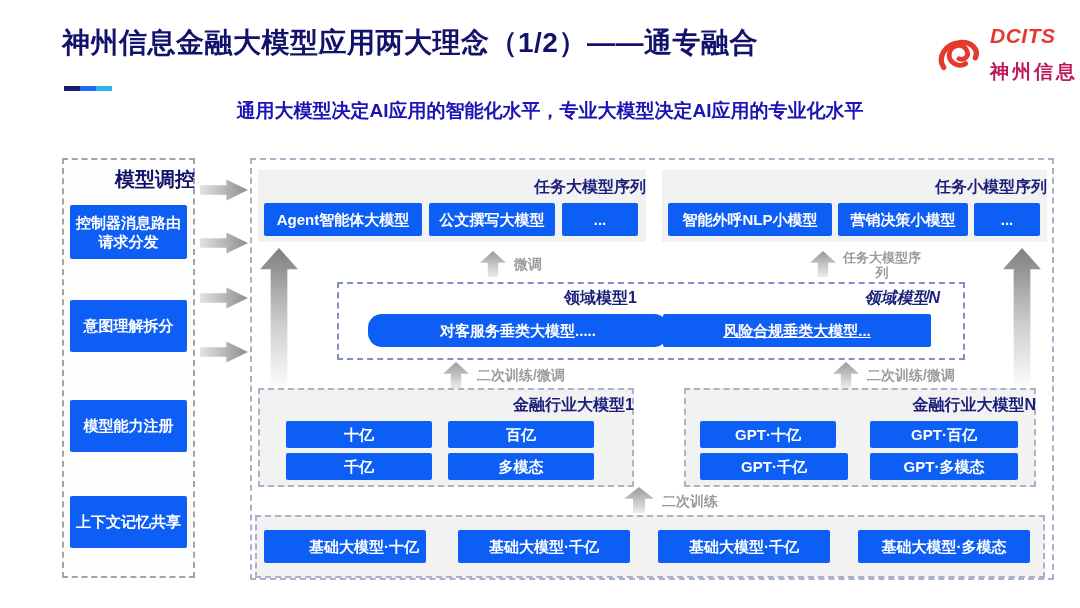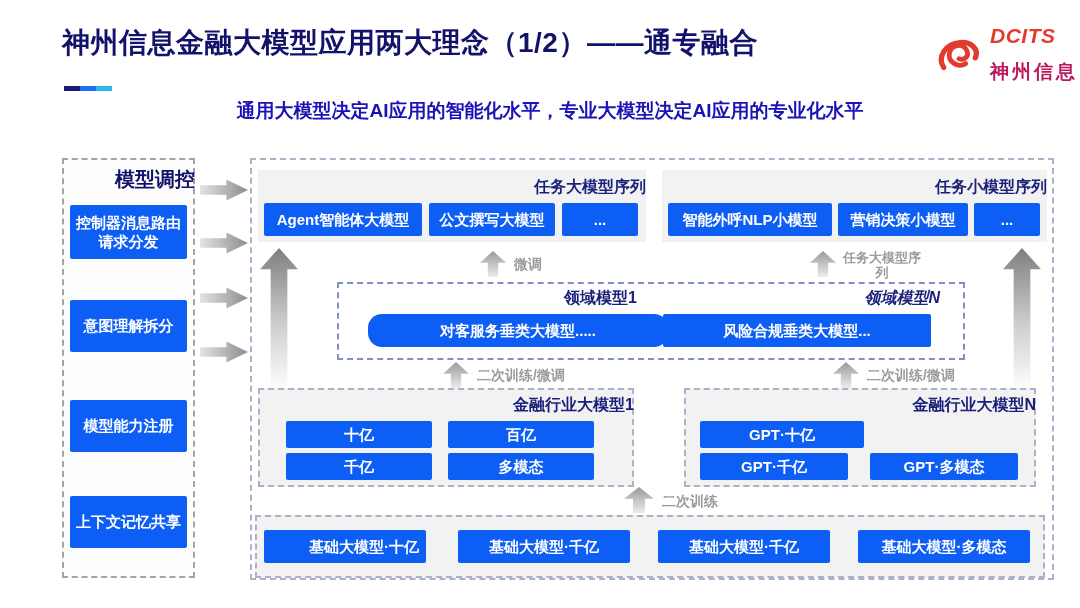--- a/index.html
+++ b/index.html
@@ -85,37 +85,38 @@
   <div class="arrow-up-tall" style="left:1003px;top:248px;"></div>
   <div class="arrow-up-sm" style="left:480px;top:251px;"></div>
   <div class="graylabel" style="left:514px;top:256px;">微调</div>
   <div class="arrow-up-sm" style="left:810px;top:251px;"></div>
   <div class="graylabel" style="left:841px;top:251px;width:82px;text-align:center;font-size:13px;">任务大模型序列</div>
 
   <div class="dash" style="left:337px;top:282px;width:628px;height:78px;border-color:#8090C5;"></div>
   <div class="group-header" style="left:337px;top:288px;width:300px;">领域模型1</div>
   <div class="group-header" style="left:640px;top:288px;width:300px;font-style:italic;">领域模型N</div>
   <div class="bluebox" style="left:368px;top:314px;width:300px;height:33px;border-radius:14px;">对客服务垂类大模型.....</div>
-  <div class="bluebox" style="left:663px;top:314px;width:268px;height:33px;">风险合规垂类大模型...</div>
+  <div class="bluebox" style="left:663px;top:314px;width:268px;height:33px;text-decoration:underline;">风险合规垂类大模型...</div>
 
   <div class="arrow-up-sm" style="left:443px;top:362px;"></div>
   <div class="graylabel" style="left:477px;top:367px;">二次训练/微调</div>
   <div class="arrow-up-sm" style="left:833px;top:362px;"></div>
   <div class="graylabel" style="left:867px;top:367px;">二次训练/微调</div>
 
   <div class="group-dash" style="left:258px;top:388px;width:376px;height:99px;"></div>
   <div class="group-header" style="left:258px;top:395px;width:376px;">金融行业大模型1</div>
   <div class="bluebox" style="left:286px;top:421px;width:146px;height:27px;">十亿</div>
   <div class="bluebox" style="left:448px;top:421px;width:146px;height:27px;">百亿</div>
   <div class="bluebox" style="left:286px;top:453px;width:146px;height:27px;">千亿</div>
   <div class="bluebox" style="left:448px;top:453px;width:146px;height:27px;">多模态</div>
 
   <div class="group-dash" style="left:684px;top:388px;width:352px;height:99px;"></div>
   <div class="group-header" style="left:684px;top:395px;width:352px;">金融行业大模型N</div>
-  <div class="bluebox" style="left:700px;top:421px;width:164px;height:27px;">GPT·十亿</div>
+  <div class="bluebox" style="left:700px;top:421px;width:136px;height:27px;">GPT·十亿</div>
+  <div class="bluebox" style="left:870px;top:421px;width:148px;height:27px;">GPT·百亿</div>
   <div class="bluebox" style="left:700px;top:453px;width:148px;height:27px;">GPT·千亿</div>
   <div class="bluebox" style="left:870px;top:453px;width:148px;height:27px;">GPT·多模态</div>
 
   <div class="arrow-up-sm" style="left:624px;top:487px;width:30px;"></div>
   <div class="graylabel" style="left:662px;top:493px;">二次训练</div>
 
   <div class="group-dash" style="left:255px;top:515px;width:790px;height:63px;"></div>
   <div class="bluebox" style="left:264px;top:530px;width:162px;height:33px;padding-left:44px;">基础大模型·十亿</div>
   <div class="bluebox" style="left:458px;top:530px;width:172px;height:33px;">基础大模型·千亿</div>
   <div class="bluebox" style="left:658px;top:530px;width:172px;height:33px;">基础大模型·千亿</div>

